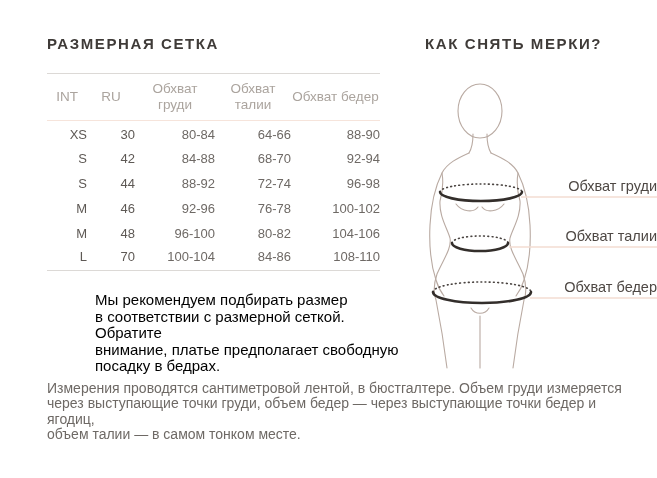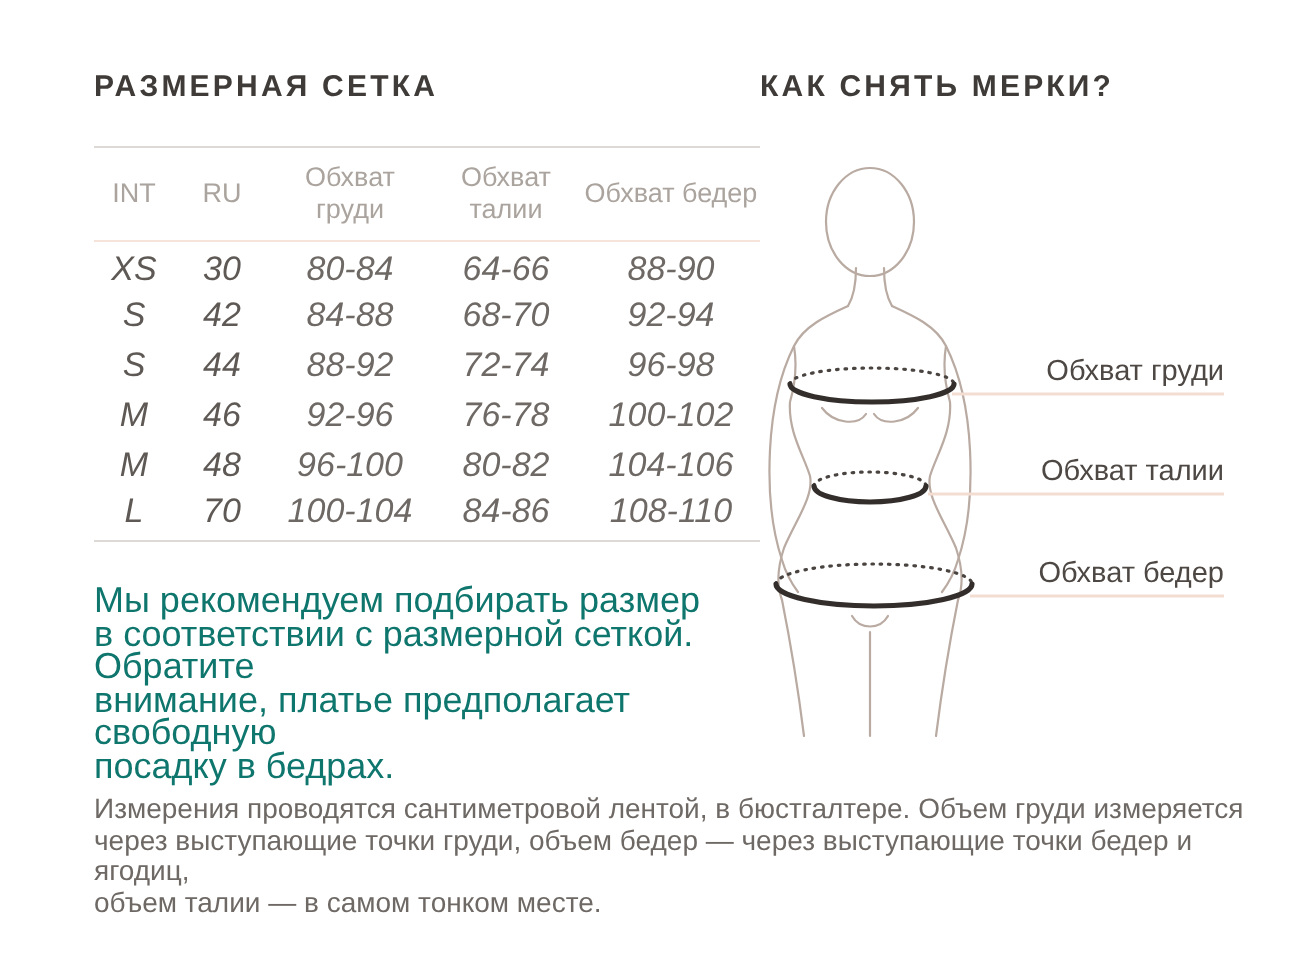--- a/index.html
+++ b/index.html
@@ -8,21 +8,21 @@
     position:relative;
     width:657px; height:478px;
     background:#ffffff;
     font-family:"Liberation Sans", sans-serif;
     padding:35px 0 0 47px;
     overflow:hidden;
     color:#6e6965;
   }
   .columns { display:flex; align-items:flex-start; }
   .left-col { width:333px; flex:0 0 333px; }
-  .right-col { width:232px; flex:0 0 232px; }
+  .right-col { width:232px; flex:0 0 232px; margin-left:45px; }
 
   .section-title {
     font-size:15px; line-height:18px;
     font-weight:700; letter-spacing:1.6px;
     color:#3f3b38;
   }
 
   table.size-table {
     margin-top:20px;
     width:333px;
@@ -38,39 +38,39 @@
     border-top:1px solid #dcd9d6;
     border-bottom:1px solid #f6e4db;
     font-weight:400;
     font-size:13.5px; line-height:16px;
     color:#aba49e;
     text-align:center;
     vertical-align:middle;
     padding:7px 0;
   }
   table.size-table tbody td {
-    text-align:center;
+    text-align:right;
     vertical-align:middle;
     height:25px;
-    font-size:17px;
+    font-size:13px;
     color:#6e6965;
     padding:0;
-    font-style:italic;
   }
   table.size-table tbody td.size-cell { color:#5e5955; }
   table.size-table tbody tr:first-child td { padding-top:3px; }
   table.size-table tbody tr:last-child td {
     border-bottom:1px solid #dcd9d6;
     padding-bottom:3px;
   }
 
   .note {
-    font-size:18px; line-height:16.5px;
-    color:#0f766e;
+    font-size:15px; line-height:16.5px;
+    color:#000000;
     white-space:pre-line;
+    margin-left:48px;
   }
   .note.recommendation { margin-top:21px; width:310px; }
   .note.units { margin-top:13px; }
   .bottom-note {
     margin-top:6px;
     width:596px;
     font-size:14px; line-height:15.5px;
     color:#6e6965;
     white-space:pre-line;
   }

